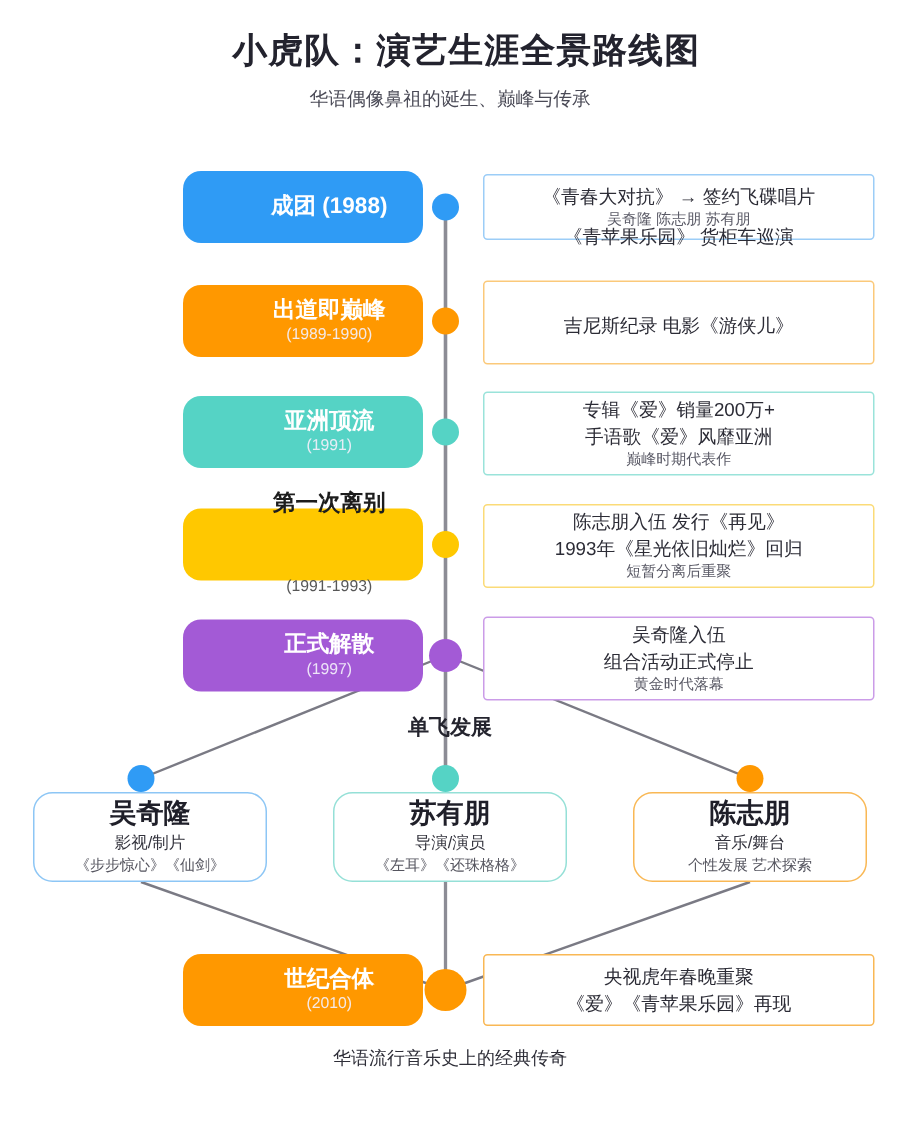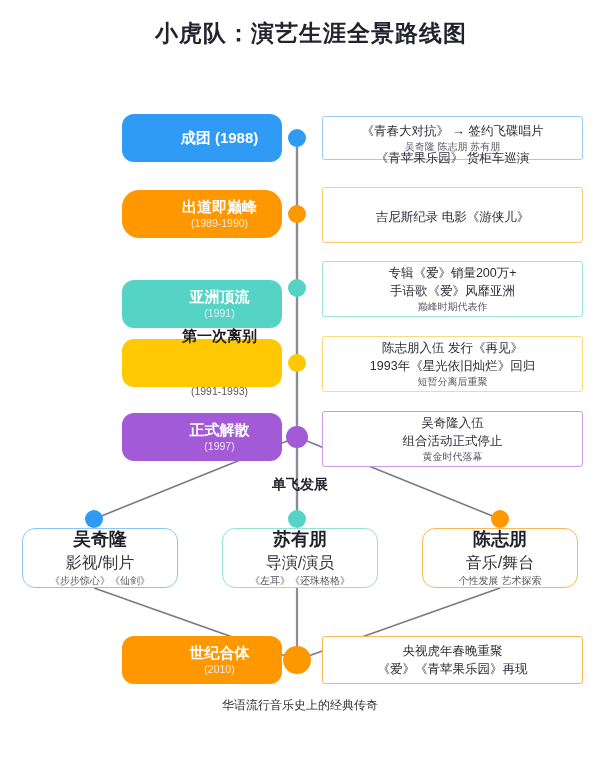--- a/index.html
+++ b/index.html
@@ -88,39 +88,40 @@
   .member{
     position:absolute;top:528px;width:156px;height:60px;
     box-sizing:border-box;
     background:#ffffff;
     border:1.4px solid #cccccc;
     border-radius:13px;
     display:flex;flex-direction:column;
     align-items:center;justify-content:center;
   }
   .member .m-name{font-size:18px;font-weight:bold;color:#1f1f29;line-height:1.3;}
-  .member .m-role{font-size:16px;color:#33333d;line-height:1.45;}
+  .member .m-role{font-size:11px;color:#33333d;line-height:1.45;}
   .member .m-works{font-size:10px;color:#55555f;line-height:1.4;}
 
   
   .foot1{
     position:absolute;left:0;top:697px;width:600px;text-align:center;
     font-size:12px;color:#2e2e38;
   }
   .foot2{
     position:absolute;left:0;top:723px;width:600px;text-align:center;
     font-size:10.5px;color:#55555f;
   }
 </style>
 </head>
 <body>
 
 <div id="root">
 
   <div class="title">小虎队：演艺生涯全景路线图</div>
+  <div class="subtitle">华语偶像鼻祖的诞生、巅峰与传承</div>
 
   <svg id="wires" viewBox="0 0 600 760">
 
     <line x1="297" y1="138" x2="297" y2="437" stroke="#8c8c95" stroke-width="2.4"></line>
     <line x1="297" y1="437" x2="297" y2="519" stroke="#8c8c95" stroke-width="2.4"></line>
 
     <line x1="297" y1="437" x2="94" y2="519" stroke="#7a7a84" stroke-width="1.6"></line>
     <line x1="297" y1="437" x2="500" y2="519" stroke="#7a7a84" stroke-width="1.6"></line>
 
     <line x1="94" y1="588" x2="297" y2="660" stroke="#7a7a84" stroke-width="1.6"></line>
@@ -130,32 +131,32 @@
 
   <div class="pill light" style="top:114px;background:#2f9bf5;">
     <div class="p-title">成团 (1988)</div>
   </div>
   <div class="node" style="left:288px;top:129px;width:18px;height:18px;background:#2f9bf5;"></div>
   <div class="card" style="top:116px;height:44px;border-color:#9ccdf7;">
     <div class="c-line">《青春大对抗》 → 签约飞碟唱片</div>
     <div class="c-note">吴奇隆 陈志朋 苏有朋</div>
   </div>
 
-  <div class="pill light" style="top:190px;background:#ff9800;border-radius:17px;">
+  <div class="pill light" style="top:190px;background:#ff9800;">
     <div class="p-title">出道即巅峰</div>
     <div class="p-sub">(1989-1990)</div>
   </div>
   <div class="node" style="left:288px;top:205px;width:18px;height:18px;background:#ff9800;"></div>
   <div class="card" style="top:187px;height:56px;border-color:#fbc97a;gap:41px;">
     <div class="c-line">《青苹果乐园》 货柜车巡演</div>
     <div class="c-line">吉尼斯纪录 电影《游侠儿》</div>
     <div class="c-note">亚洲巡演轰动</div>
   </div>
 
-  <div class="pill light" style="top:280px;background:#55d3c5;">
+  <div class="pill light" style="top:264px;background:#55d3c5;">
     <div class="p-title">亚洲顶流</div>
     <div class="p-sub">(1991)</div>
   </div>
   <div class="node" style="left:288px;top:279px;width:18px;height:18px;background:#55d3c5;"></div>
   <div class="card" style="top:261px;height:56px;border-color:#9ae3da;">
     <div class="c-line">专辑《爱》销量200万+</div>
     <div class="c-line">手语歌《爱》风靡亚洲</div>
     <div class="c-note">巅峰时期代表作</div>
   </div>
 

